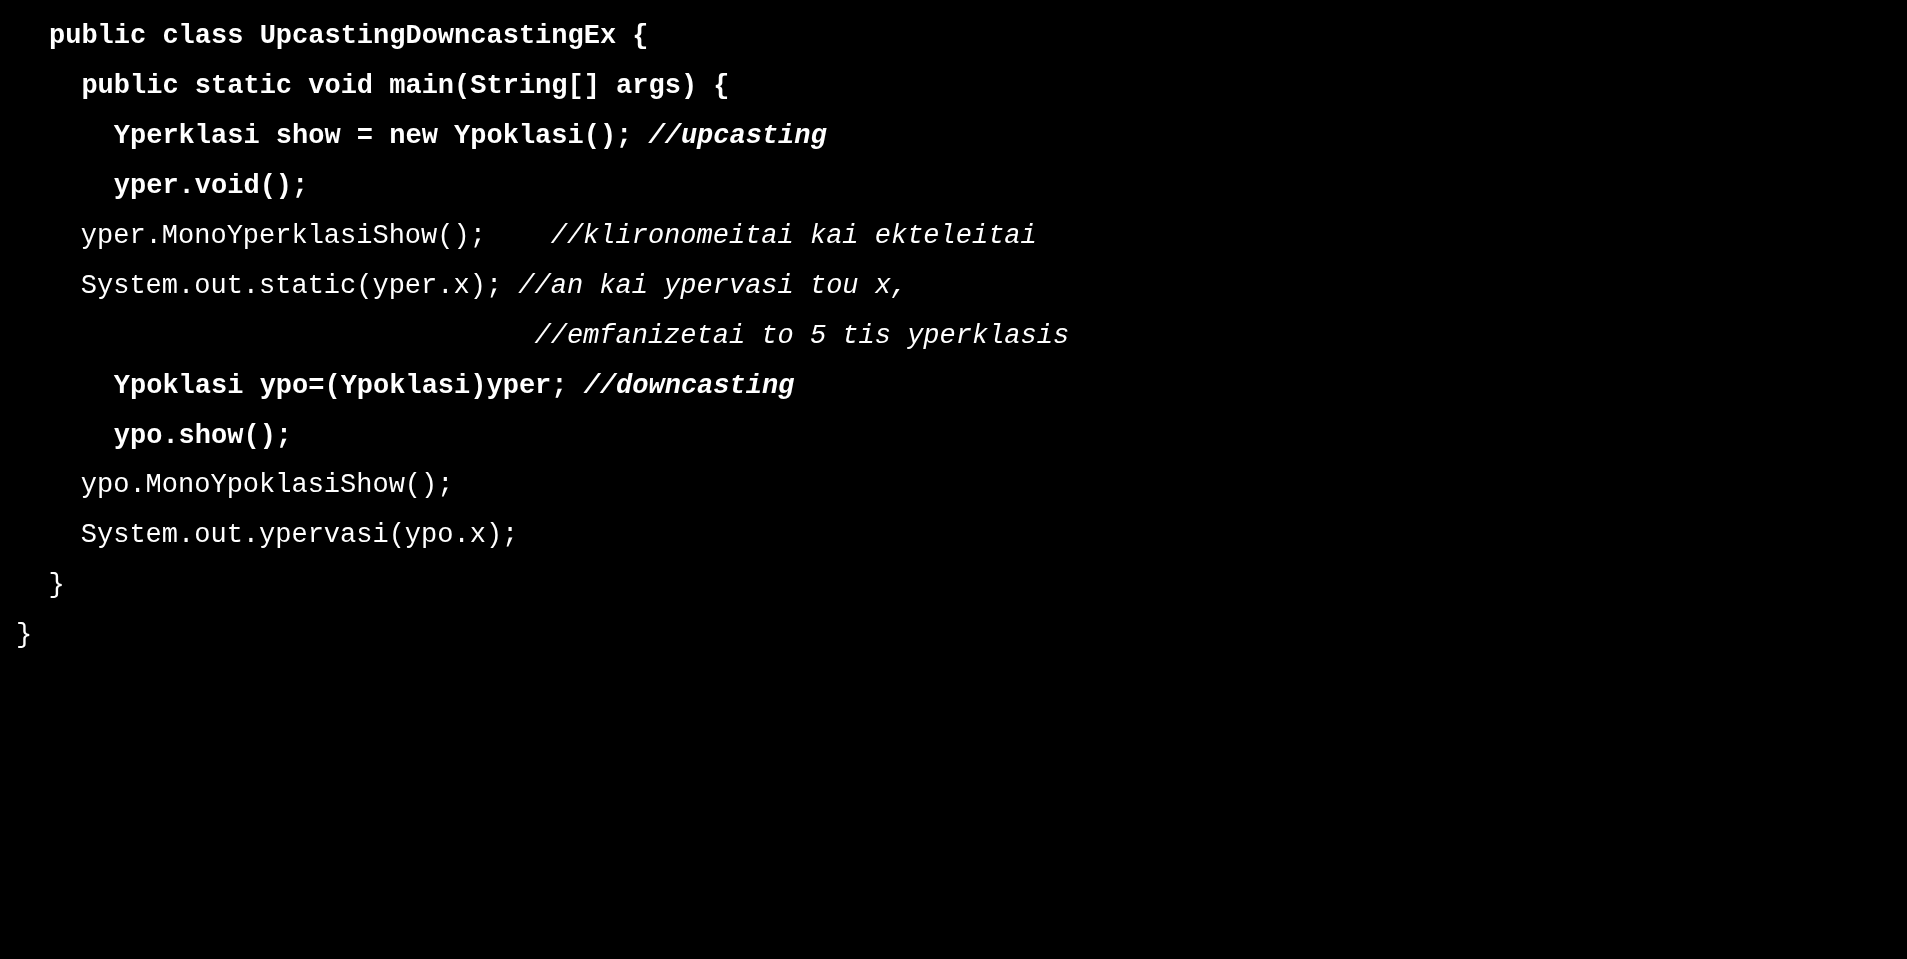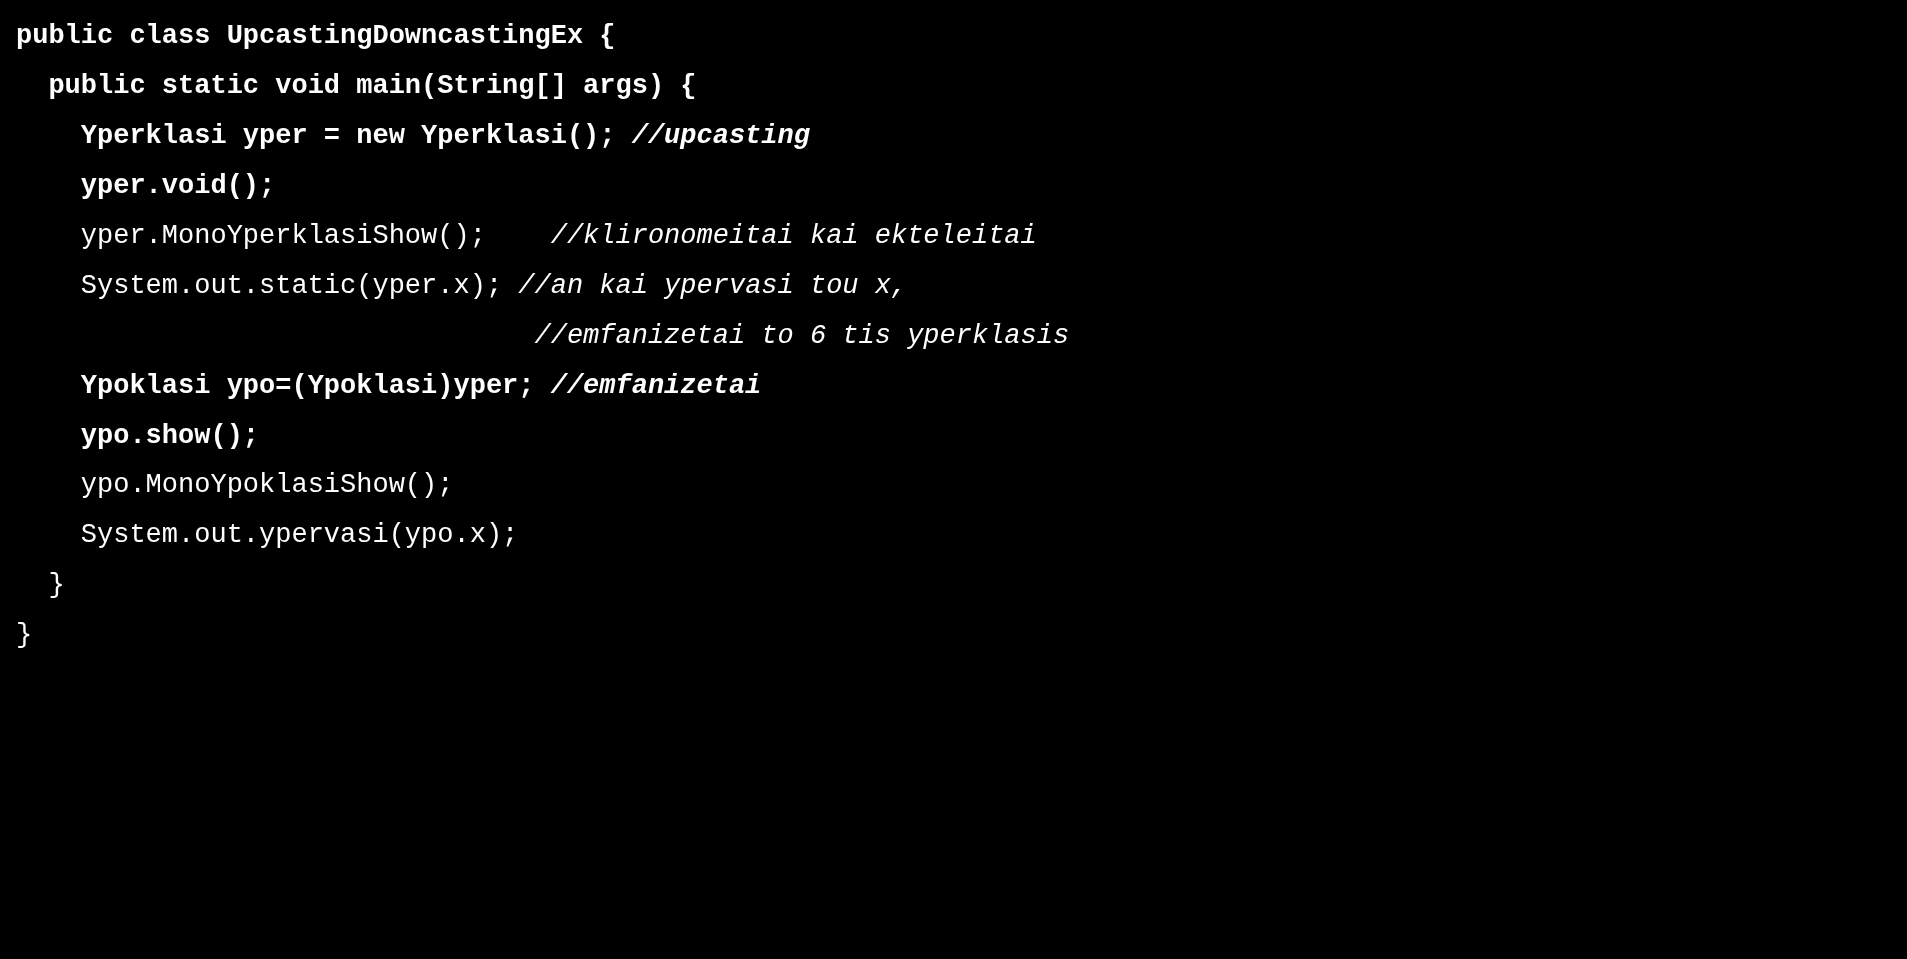--- a/index.html
+++ b/index.html
@@ -18,42 +18,43 @@
       height: 959px;
       overflow: hidden;
     }
     pre {
       font-family: 'Courier New', Courier, monospace;
       white-space: pre;
       font-weight: normal;
     }
     .bold {
       font-weight: bold;
+      margin-left: 33px;
     }
     .bold-italic {
       font-weight: bold;
       font-style: italic;
     }
     .italic {
       font-style: italic;
       font-weight: normal;
     }
     .normal {
       font-weight: normal;
       margin-top: 12px;
     }
   </style>
 </head>
 <body>
 
 <pre><span class="bold">public class UpcastingDowncastingEx {</span>
 <span class="bold">  public static void main(String[] args) {</span>
-<span class="bold">    Yperklasi yper = new Yperklasi(); </span><span class="bold-italic">//upcasting</span>
+<span class="bold">    Yperklasi show = new Ypoklasi(); </span><span class="bold-italic">//upcasting</span>
 <span class="bold">    yper.void();</span>
 <span class="normal">    yper.MonoYperklasiShow();    </span><span class="italic">//klironomeitai kai ekteleitai</span>
 <span class="normal">    System.out.static(yper.x); </span><span class="italic">//an kai ypervasi tou x,</span>
-<span class="normal">                                </span><span class="italic">//emfanizetai to 6 tis yperklasis</span>
-<span class="bold">    Ypoklasi ypo=(Ypoklasi)yper; </span><span class="bold-italic">//emfanizetai</span>
+<span class="normal">                                </span><span class="italic">//emfanizetai to 5 tis yperklasis</span>
+<span class="bold">    Ypoklasi ypo=(Ypoklasi)yper; </span><span class="bold-italic">//downcasting</span>
 <span class="bold">    ypo.show();</span>
 <span class="normal">    ypo.MonoYpoklasiShow();</span>
 <span class="normal">    System.out.ypervasi(ypo.x);</span>
 <span class="normal">  }</span>
 <span class="normal">}</span></pre>
 
 </body></html>

